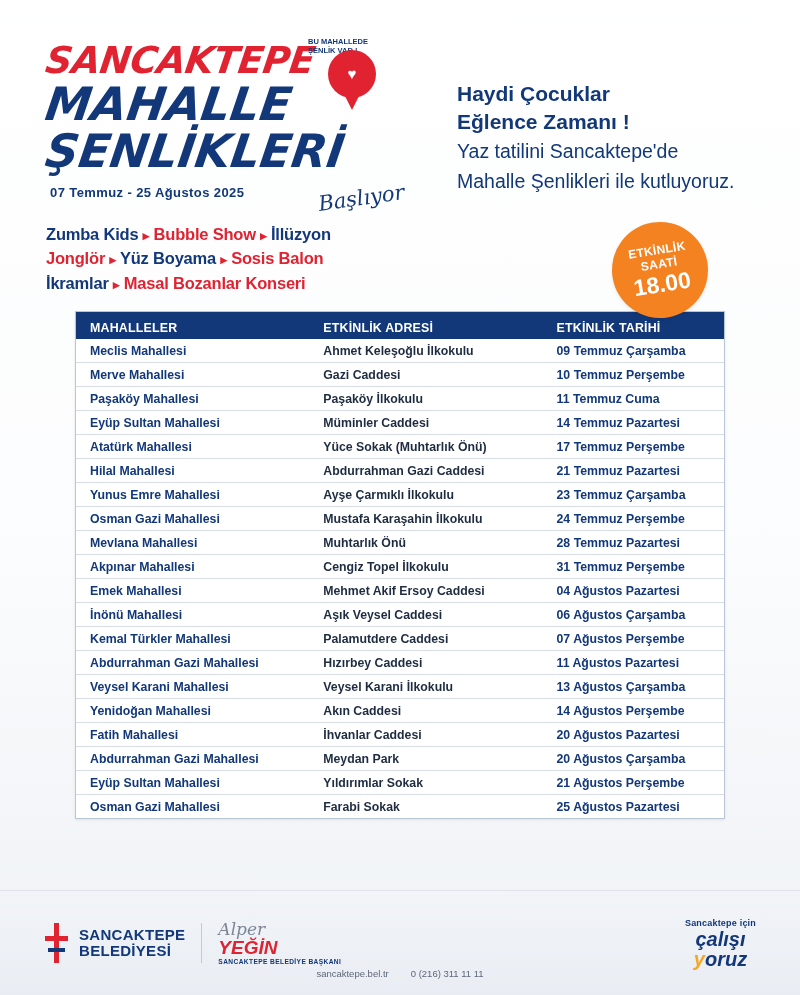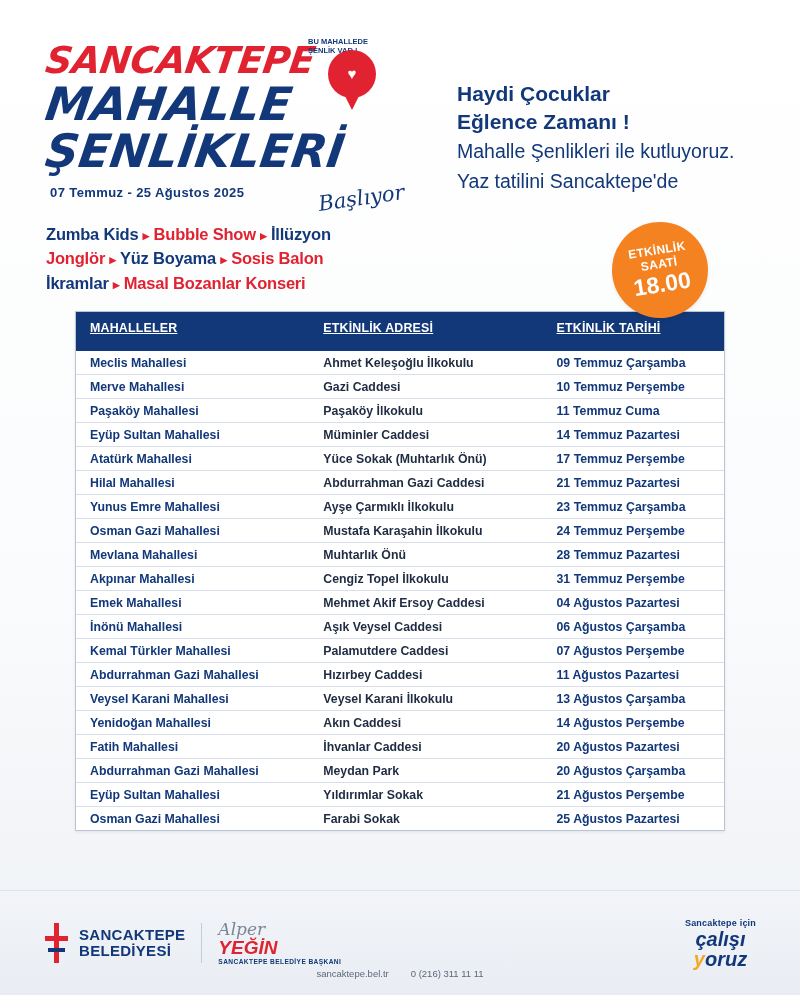--- a/index.html
+++ b/index.html
@@ -205,23 +205,22 @@
     width: 100%;
     border-collapse: collapse;
     font-size: 12.3px;
   }
   thead th {
     background: #12387a;
     color: #ffffff;
     font-size: 12.4px;
     font-weight: bold;
     text-align: left;
-    padding: 9px 10px 16px 14px;
+    padding: 9px 10px 4px 14px;
     letter-spacing: 0.2px;
-    text-decoration: underline;
   }
   tbody td {
     padding: 4.5px 10px 4.5px 14px;
     border-bottom: 1px solid #d8dee8;
     color: #12387a;
     vertical-align: middle;
     white-space: nowrap;
   }
   tbody tr:last-child td { border-bottom: none; }
   td.c0 { font-weight: bold; width: 36%; }
@@ -380,22 +379,22 @@
         <div class="pin-label">BU MAHALLEDE ŞENLİK VAR !</div>
         <div class="pin-body"></div>
         <div class="pin-tip"></div>
         <div class="pin-heart">♥</div>
       </div>
     </div>
 
     <div class="headline">
       <div class="h-bold">Haydi Çocuklar</div>
       <div class="h-bold">Eğlence Zamanı !</div>
+      <div class="h-reg">Yaz tatilini Sancaktepe'de</div>
       <div class="h-reg">Mahalle Şenlikleri ile kutluyoruz.</div>
-      <div class="h-reg">Yaz tatilini Sancaktepe'de</div>
     </div>
   </div>
 
   <div class="activities">
     <span class="act-blue">Zumba Kids</span>
     <span class="arrow">▸</span>
     <span class="act-red">Bubble Show</span>
     <span class="arrow">▸</span>
     <span class="act-blue">İllüzyon</span>
     <br>

